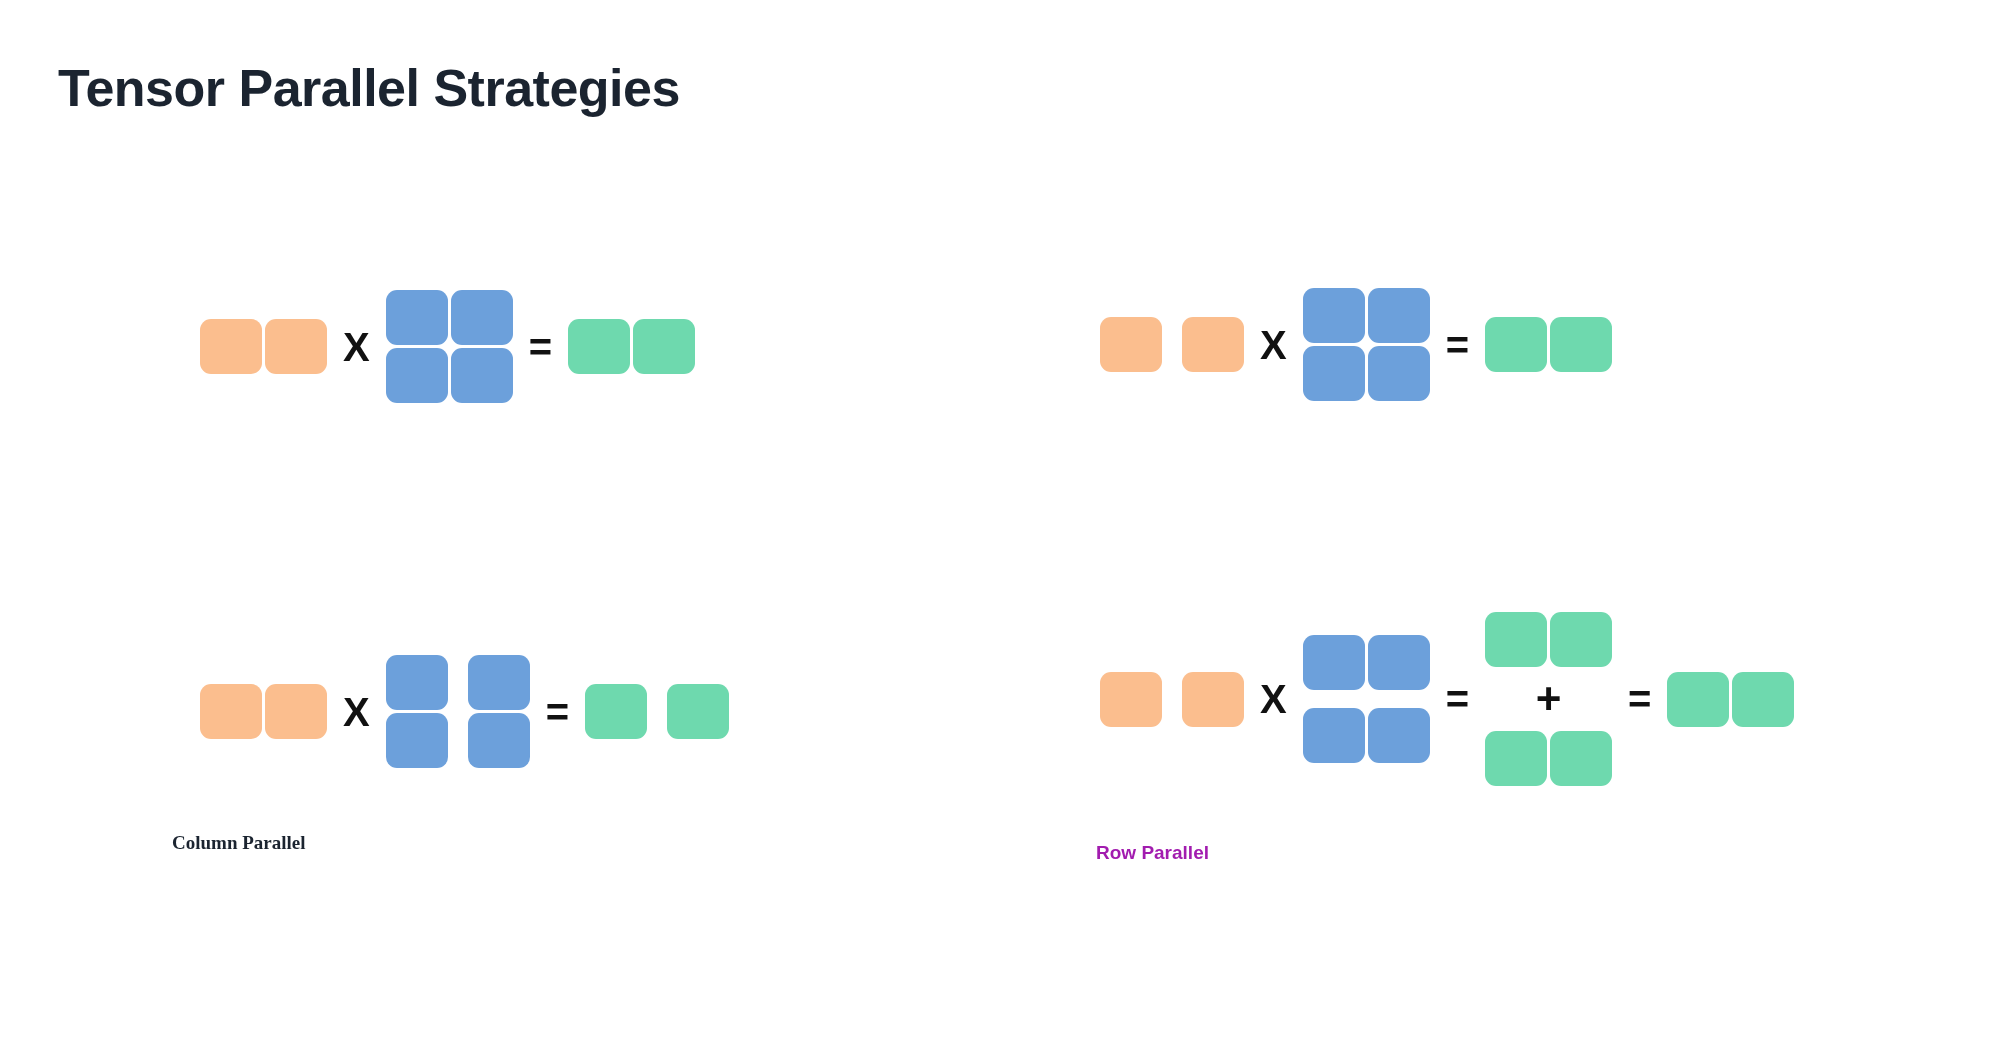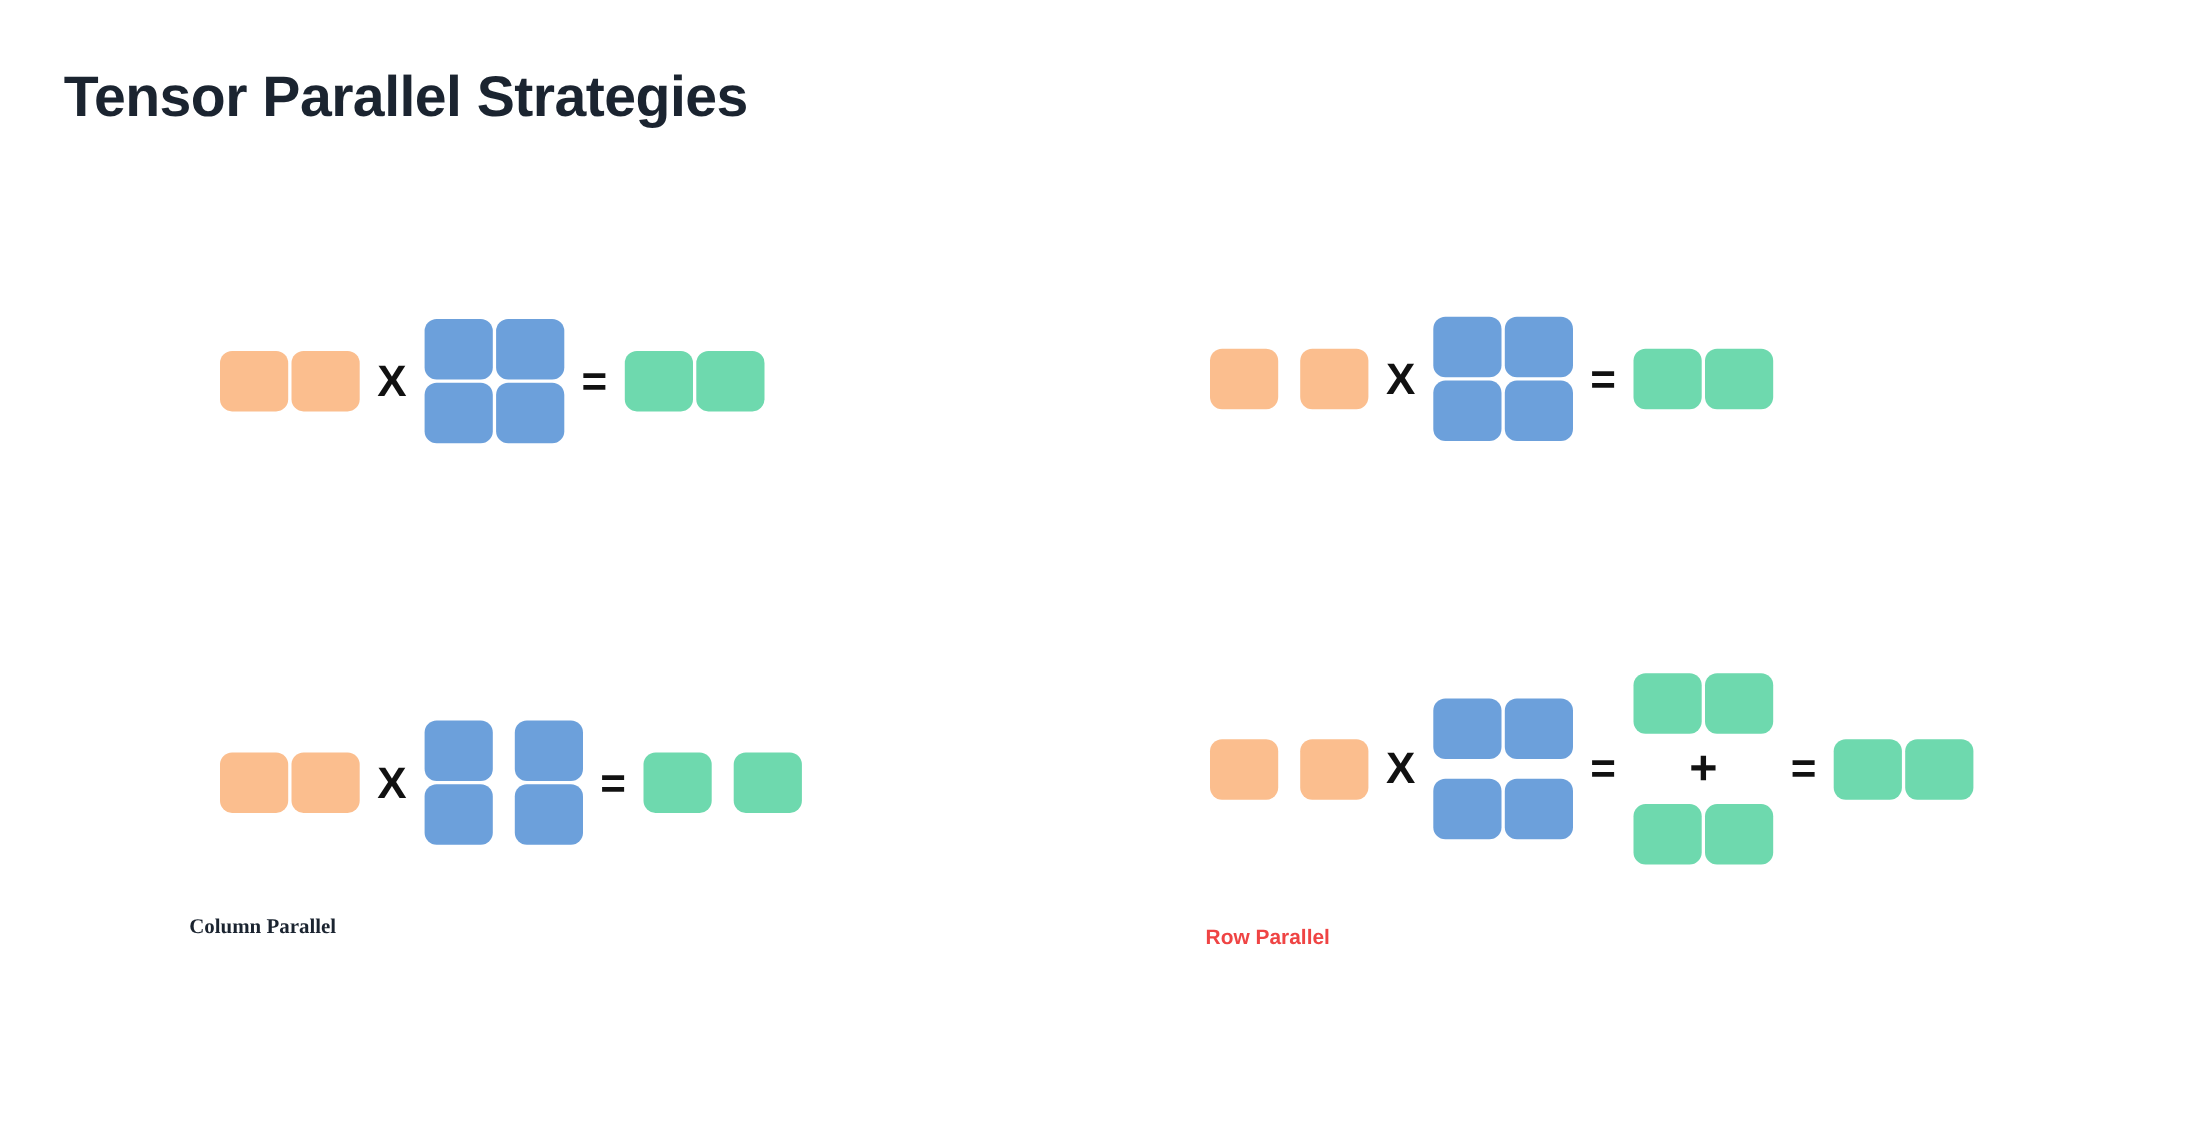--- a/index.html
+++ b/index.html
@@ -245,13 +245,13 @@
   <div class="op" style="color: rgb(17, 17, 17);">=</div>
 
   <div class="matrix tight-rows">
     <div class="mrow tight-cols">
       <div class="cell green sz-green" style="background: rgb(110, 217, 174);"></div>
       <div class="cell green sz-green" style="background: rgb(110, 217, 174);"></div>
     </div>
   </div>
 </div>
 
-<div class="section-label" id="label-row-parallel" style="color: #ef4444;">Row Parallel</div>
+<div class="section-label" id="label-row-parallel" style="color: #a21caf;">Row Parallel</div>
 
 </body></html>

